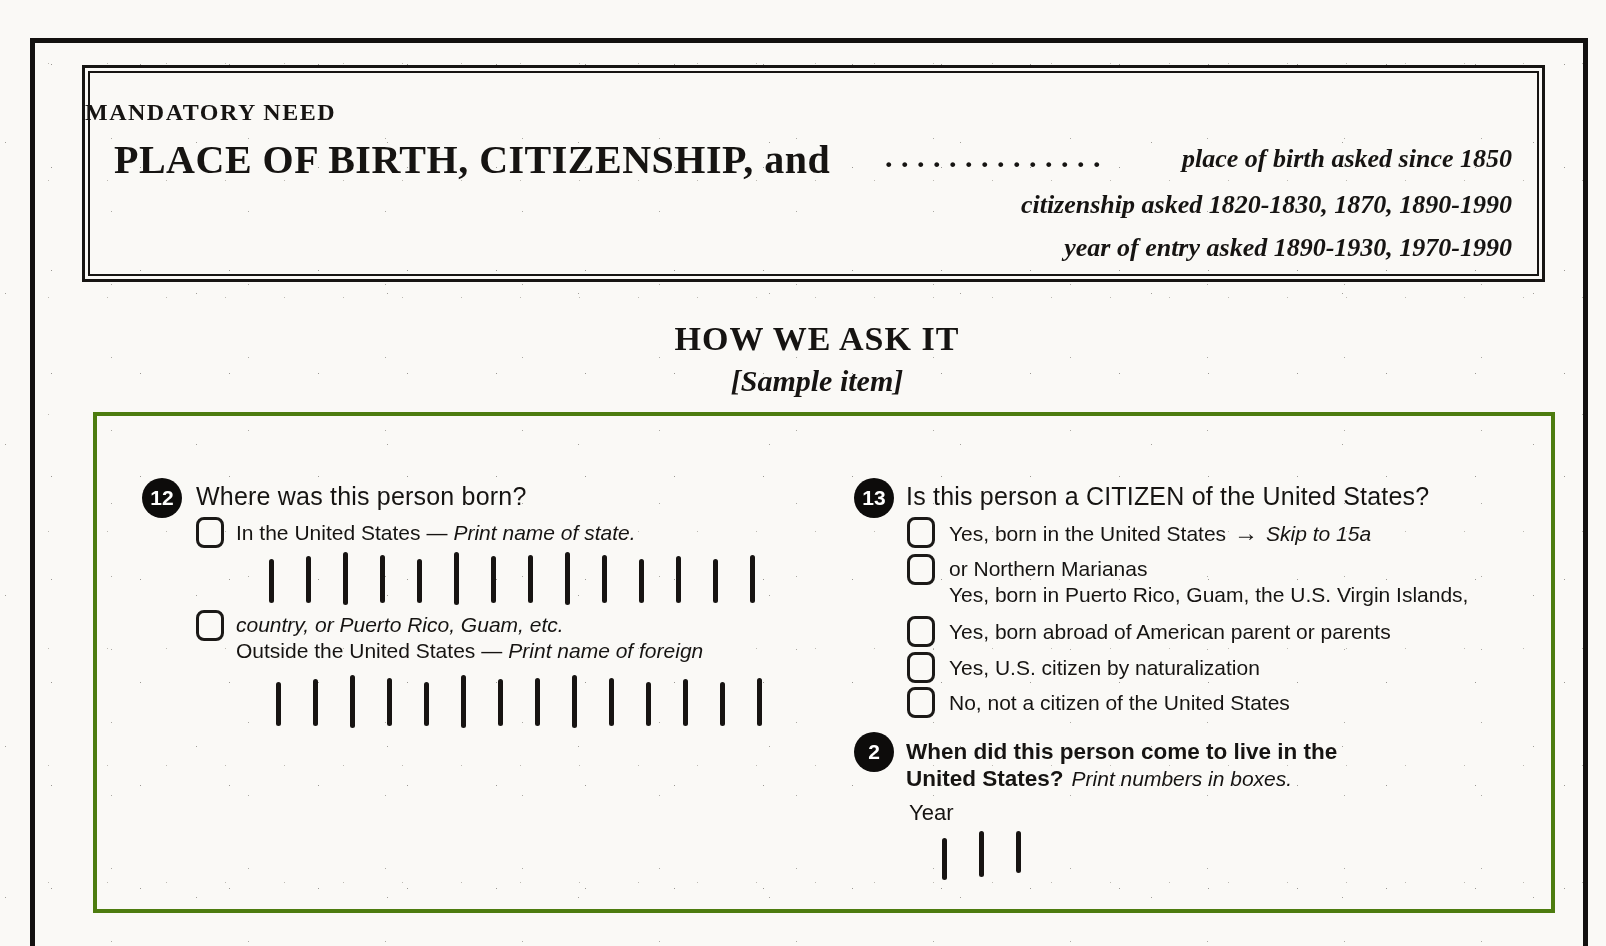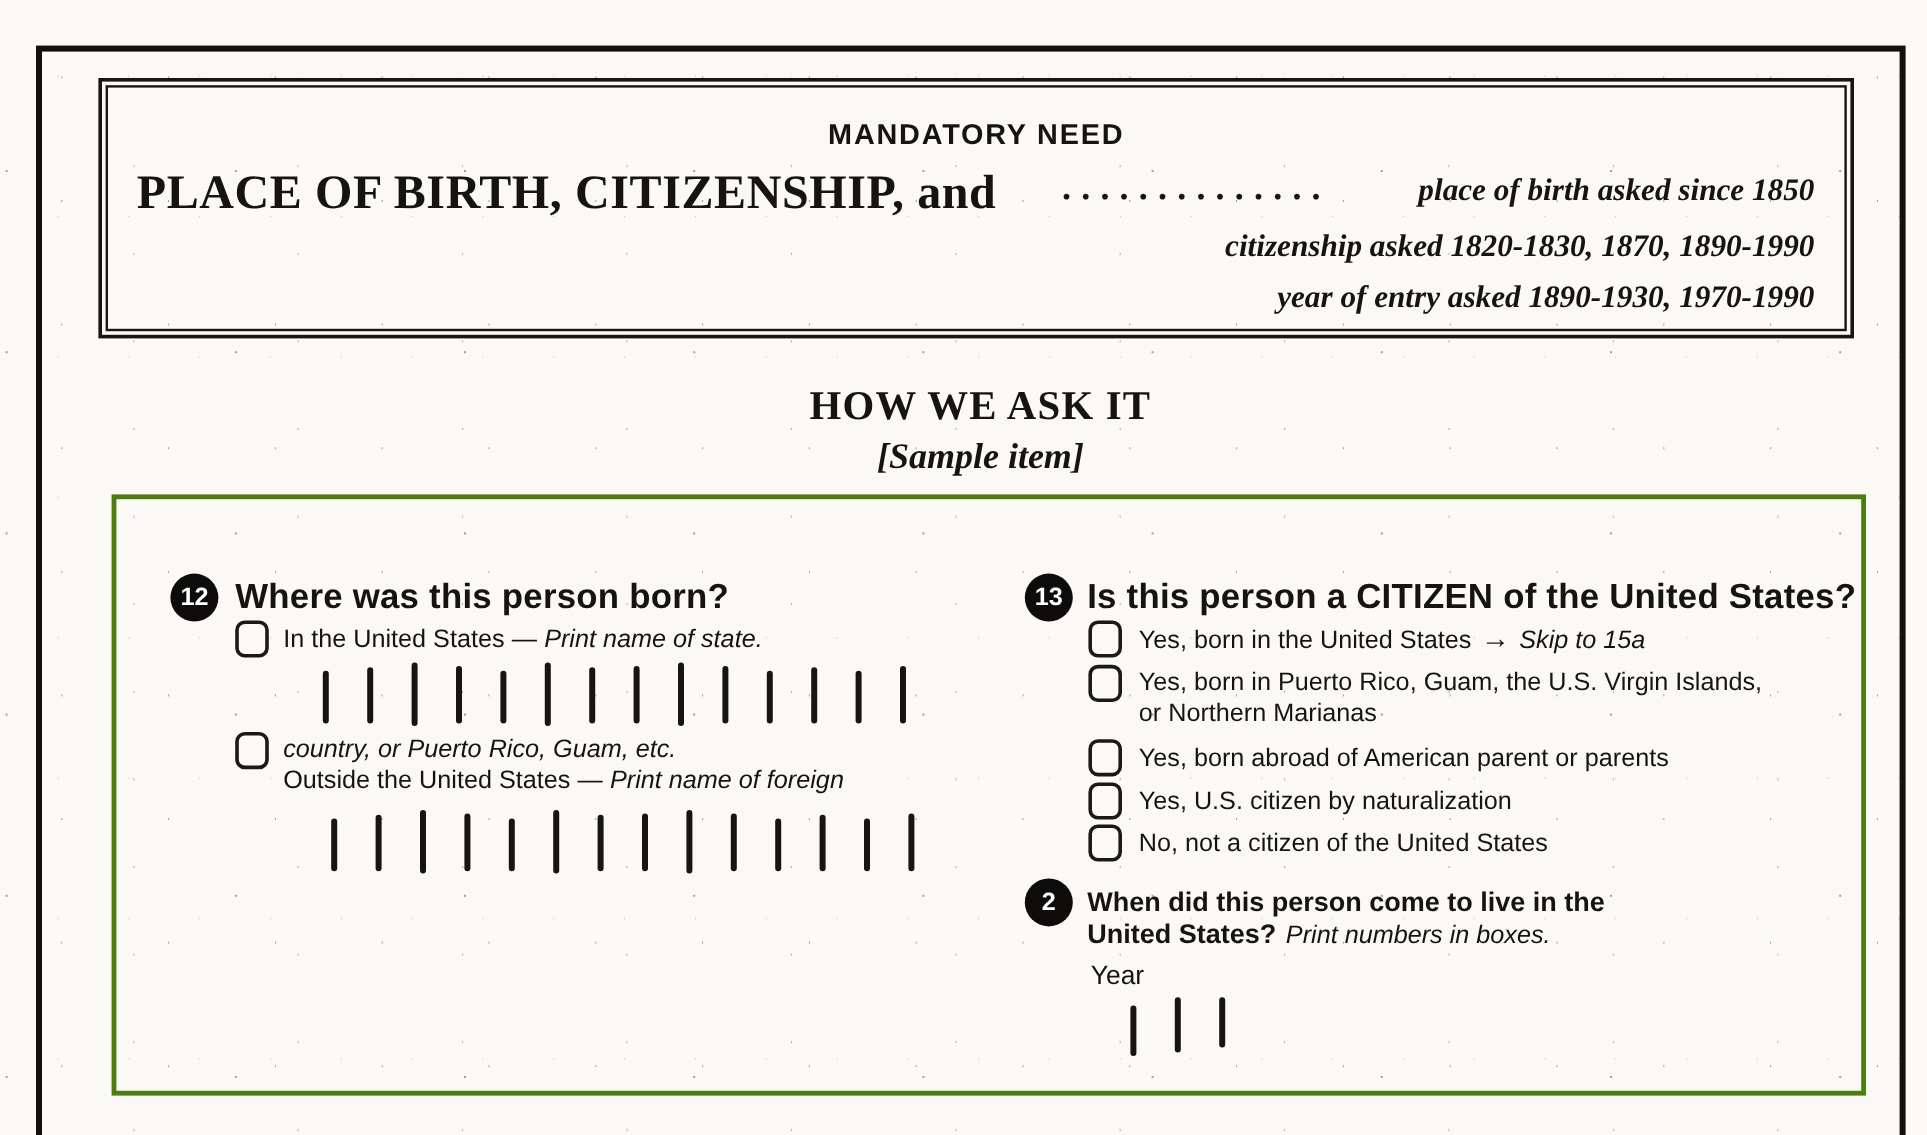--- a/index.html
+++ b/index.html
@@ -31,22 +31,22 @@
 
   
   .header-box {
     position:absolute; left:82px; top:65px; width:1463px; height:217px;
     border:3px solid #171513;
   }
   .header-box .inner-rule {
     position:absolute; inset:3px; border:2px solid #171513; pointer-events:none;
   }
   .kicker {
-    position:absolute; top:31px; left:0; width:100%; text-align:center;
-    font-family:Liberation Sans, sans-serif; font-weight:700;
+    position:absolute; top:31px; left:0; width:100%; text-align:left;
+    font-family:Liberation Serif, serif; font-weight:700;
     font-size:24px; letter-spacing:1.5px;
   }
   .big-title {
     position:absolute; font-family:"Liberation Serif", serif; font-weight:700;
     font-size:40px; letter-spacing:.5px; white-space:nowrap;
   }
   .title-1 { left:29px; top:68px; }
   .title-2 { left:41px; top:118px; }
   .dotted-leader {
     position:absolute; left:800px; top:72px; font-family:"Liberation Serif", serif;
@@ -73,21 +73,21 @@
   .sample-box {
     position:absolute; left:93px; top:412px; width:1462px; height:501px;
     border:4px solid #4d7c0f;
   }
 
   .badge {
     position:absolute; width:40px; height:40px; border-radius:50%;
     background:#0d0c0b; color:#ffffff; display:flex; align-items:center;
     justify-content:center; font-weight:700; font-size:21px;
   }
-  .q-title { position:absolute; font-weight:700; font-size:29px; letter-spacing:.2px; white-space:nowrap; }
+  .q-title { position:absolute; font-weight:400; font-size:25px; letter-spacing:.2px; white-space:nowrap; }
   .opt-text { position:absolute; font-size:21px; line-height:26px; white-space:nowrap; }
   .opt-text i, .hint-i { font-style:italic; }
   .dash { padding:0 6px; }
   .cbox {
     position:absolute; width:28px; height:31px; border:3px solid #1b1917;
     border-radius:8px; background:transparent;
   }
   .tick-row { position:absolute; display:flex; gap:32px; }
   .tick {
     width:5px; height:48px; background:#171412; border-radius:2.5px; flex:0 0 auto;
@@ -172,22 +172,22 @@
     <div class="badge" style="left:757px; top:62px;">
       <span>13</span>
     </div>
     <div class="q-title" style="left:809px; top:66px;">Is this person a CITIZEN of the United States?</div>
 
     <div class="cbox" style="left:810px; top:101px;"></div>
     <div class="opt-text" style="left:852px; top:104px;"><span>Yes, born in the United States</span><span class="skip-arrow">→</span><i>Skip to 15a</i></div>
 
     <div class="cbox" style="left:810px; top:138px;"></div>
     <div class="opt-text" style="left:852px; top:140px;">
+      <div>or Northern Marianas</div>
       <div>Yes, born in Puerto Rico, Guam, the U.S. Virgin Islands,</div>
-      <div>or Northern Marianas</div>
     </div>
 
     <div class="cbox" style="left:810px; top:200px;"></div>
     <div class="opt-text" style="left:852px; top:203px;">Yes, born abroad of American parent or parents</div>
 
     <div class="cbox" style="left:810px; top:236px;"></div>
     <div class="opt-text" style="left:852px; top:239px;">Yes, U.S. citizen by naturalization</div>
 
     <div class="cbox" style="left:810px; top:271px;"></div>
     <div class="opt-text" style="left:852px; top:274px;">No, not a citizen of the United States</div>

